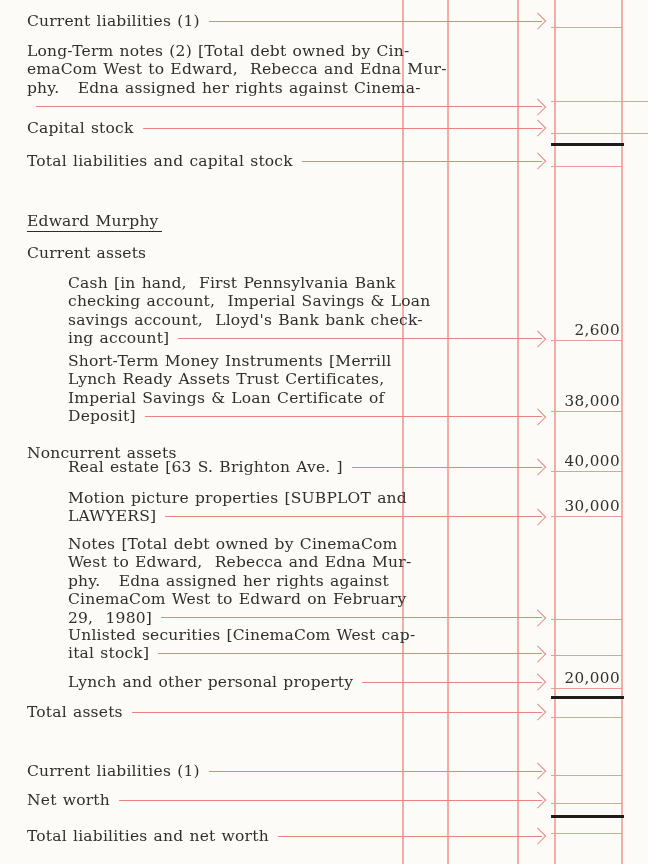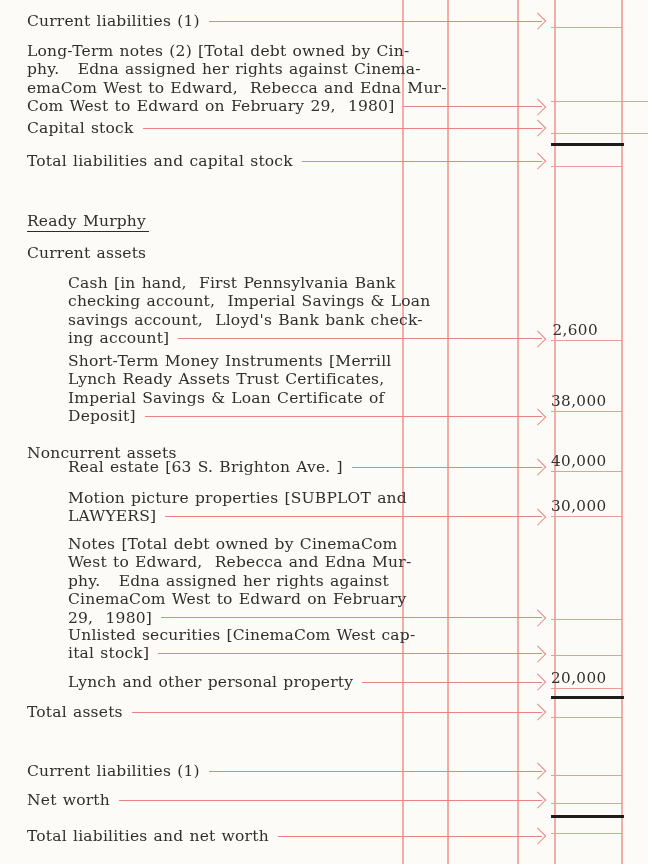--- a/index.html
+++ b/index.html
@@ -60,21 +60,21 @@
   
   .vcell{
     position:absolute;
     left:551px;
     height:20px;
     border-bottom:1.6px solid #ef9a92;
     font-size:15.2px;
     line-height:19px;
     letter-spacing:0.4px;
     text-align:right;
-    padding-right:24px;
+    padding-right:2px;
     box-sizing:border-box;
     white-space:pre;
   }
   .totalrule{
     position:absolute;
     left:551px;width:73px;height:2.6px;
     background:#1f1d1b;
   }
 </style>
 </head>
@@ -91,24 +91,23 @@
         <span class="txt">Current liabilities (1)</span>
         <div class="arrow">
           <div class="shaft"></div>
           <div class="head"></div>
         </div>
       </div>
     </div>
     <div class="vcell" style="top: 8px; width: 71px;"></div>
     <div class="row" style="top: 42px; left: 27px;">
       <div class="line">Long-Term notes (2) [Total debt owned by Cin-</div>
+      <div class="line">emaCom West to Edward,  Rebecca and Edna Mur-</div>
       <div class="line">phy.   Edna assigned her rights against Cinema-</div>
-      <div class="line">emaCom West to Edward,  Rebecca and Edna Mur-</div>
-      <div class="lastline">
-        <span class="txt">Com West to Edward on February 29,  1980]</span>
+      <div class="lastline">
         <div class="arrow">
           <div class="shaft"></div>
           <div class="head"></div>
         </div>
       </div>
     </div>
     <div class="vcell" style="top: 82px; width: 97px;"></div>
     <div class="row" style="top: 119px; left: 27px;">
       <div class="lastline">
         <span class="txt">Capital stock</span>
@@ -123,21 +122,21 @@
       <div class="lastline">
         <span class="txt">Total liabilities and capital stock</span>
         <div class="arrow">
           <div class="shaft"></div>
           <div class="head"></div>
         </div>
       </div>
     </div>
     <div class="vcell" style="top: 147px; width: 71px;"></div>
     <div class="row" style="top: 212px; left: 27px;">
-      <div class="headingline"><span class="uheading">Ready Murphy</span></div>
+      <div class="headingline"><span class="uheading">Edward Murphy</span></div>
     </div>
     <div class="row" style="top: 244px; left: 27px;">
       <div class="headingline">Current assets</div>
     </div>
     <div class="row" style="top: 274px; left: 68px;">
       <div class="line">Cash [in hand,  First Pennsylvania Bank</div>
       <div class="line">checking account,  Imperial Savings &amp; Loan</div>
       <div class="line">savings account,  Lloyd's Bank bank check-</div>
       <div class="lastline">
         <span class="txt">ing account]</span>

